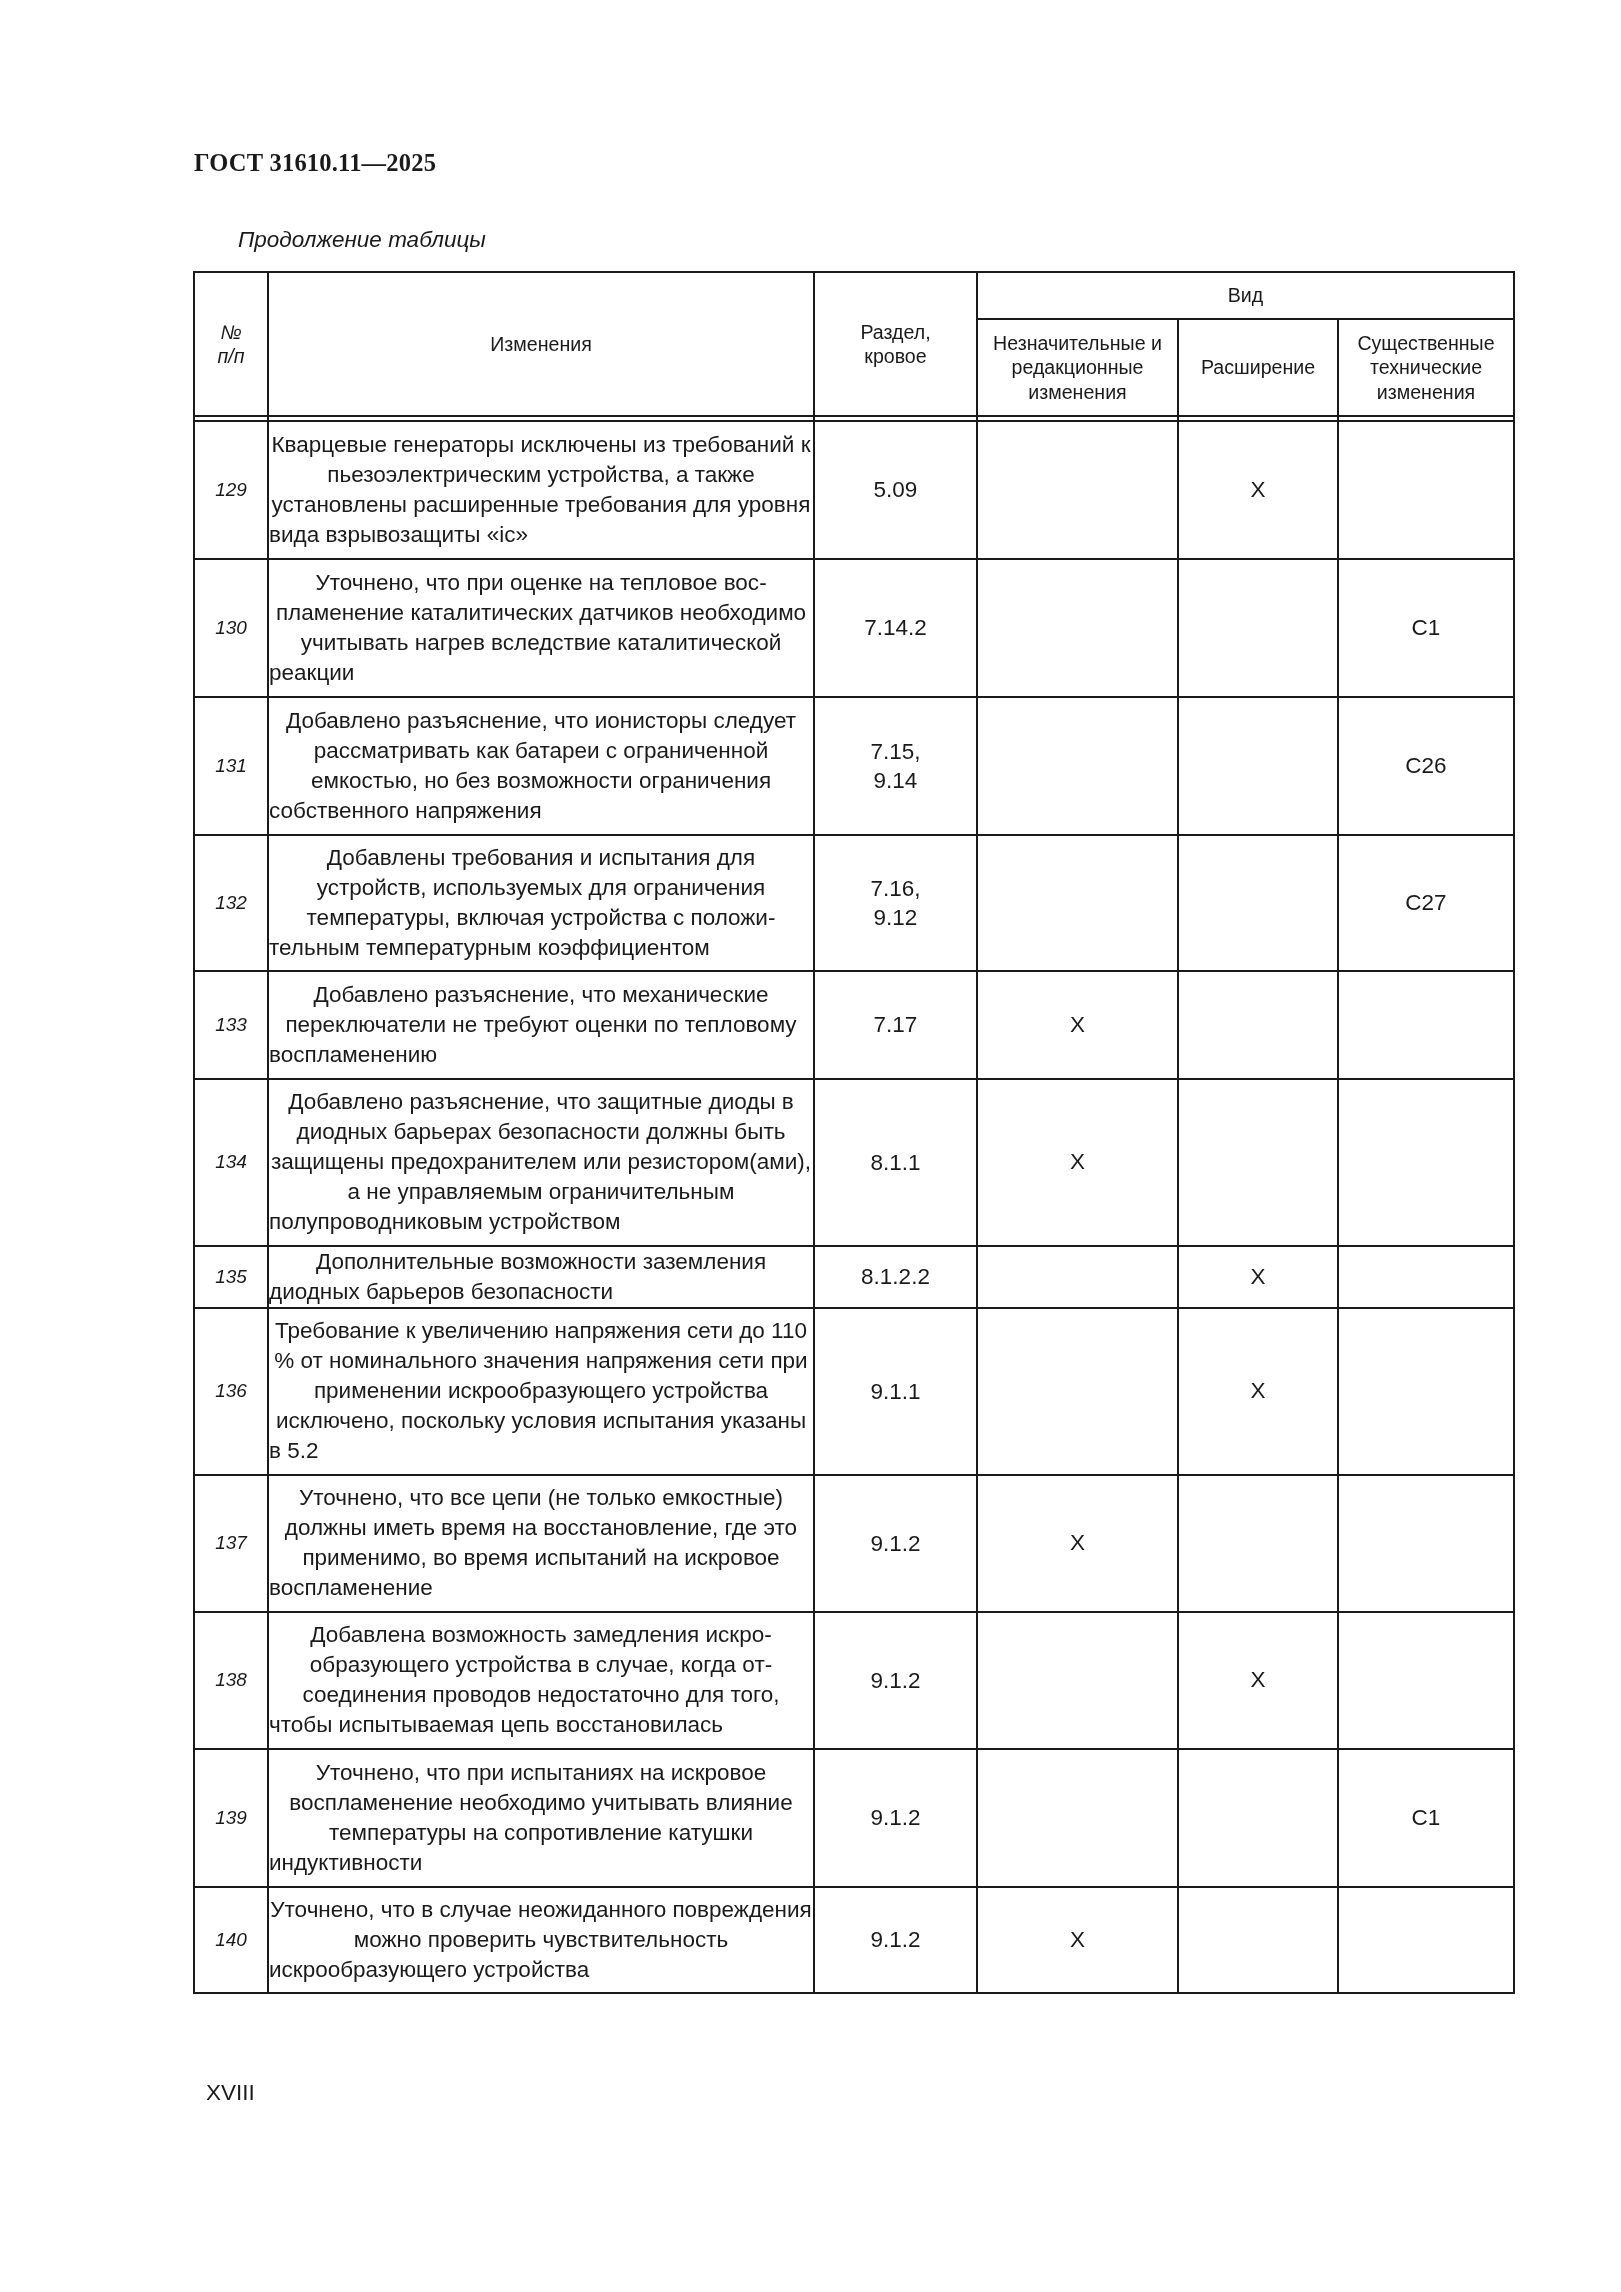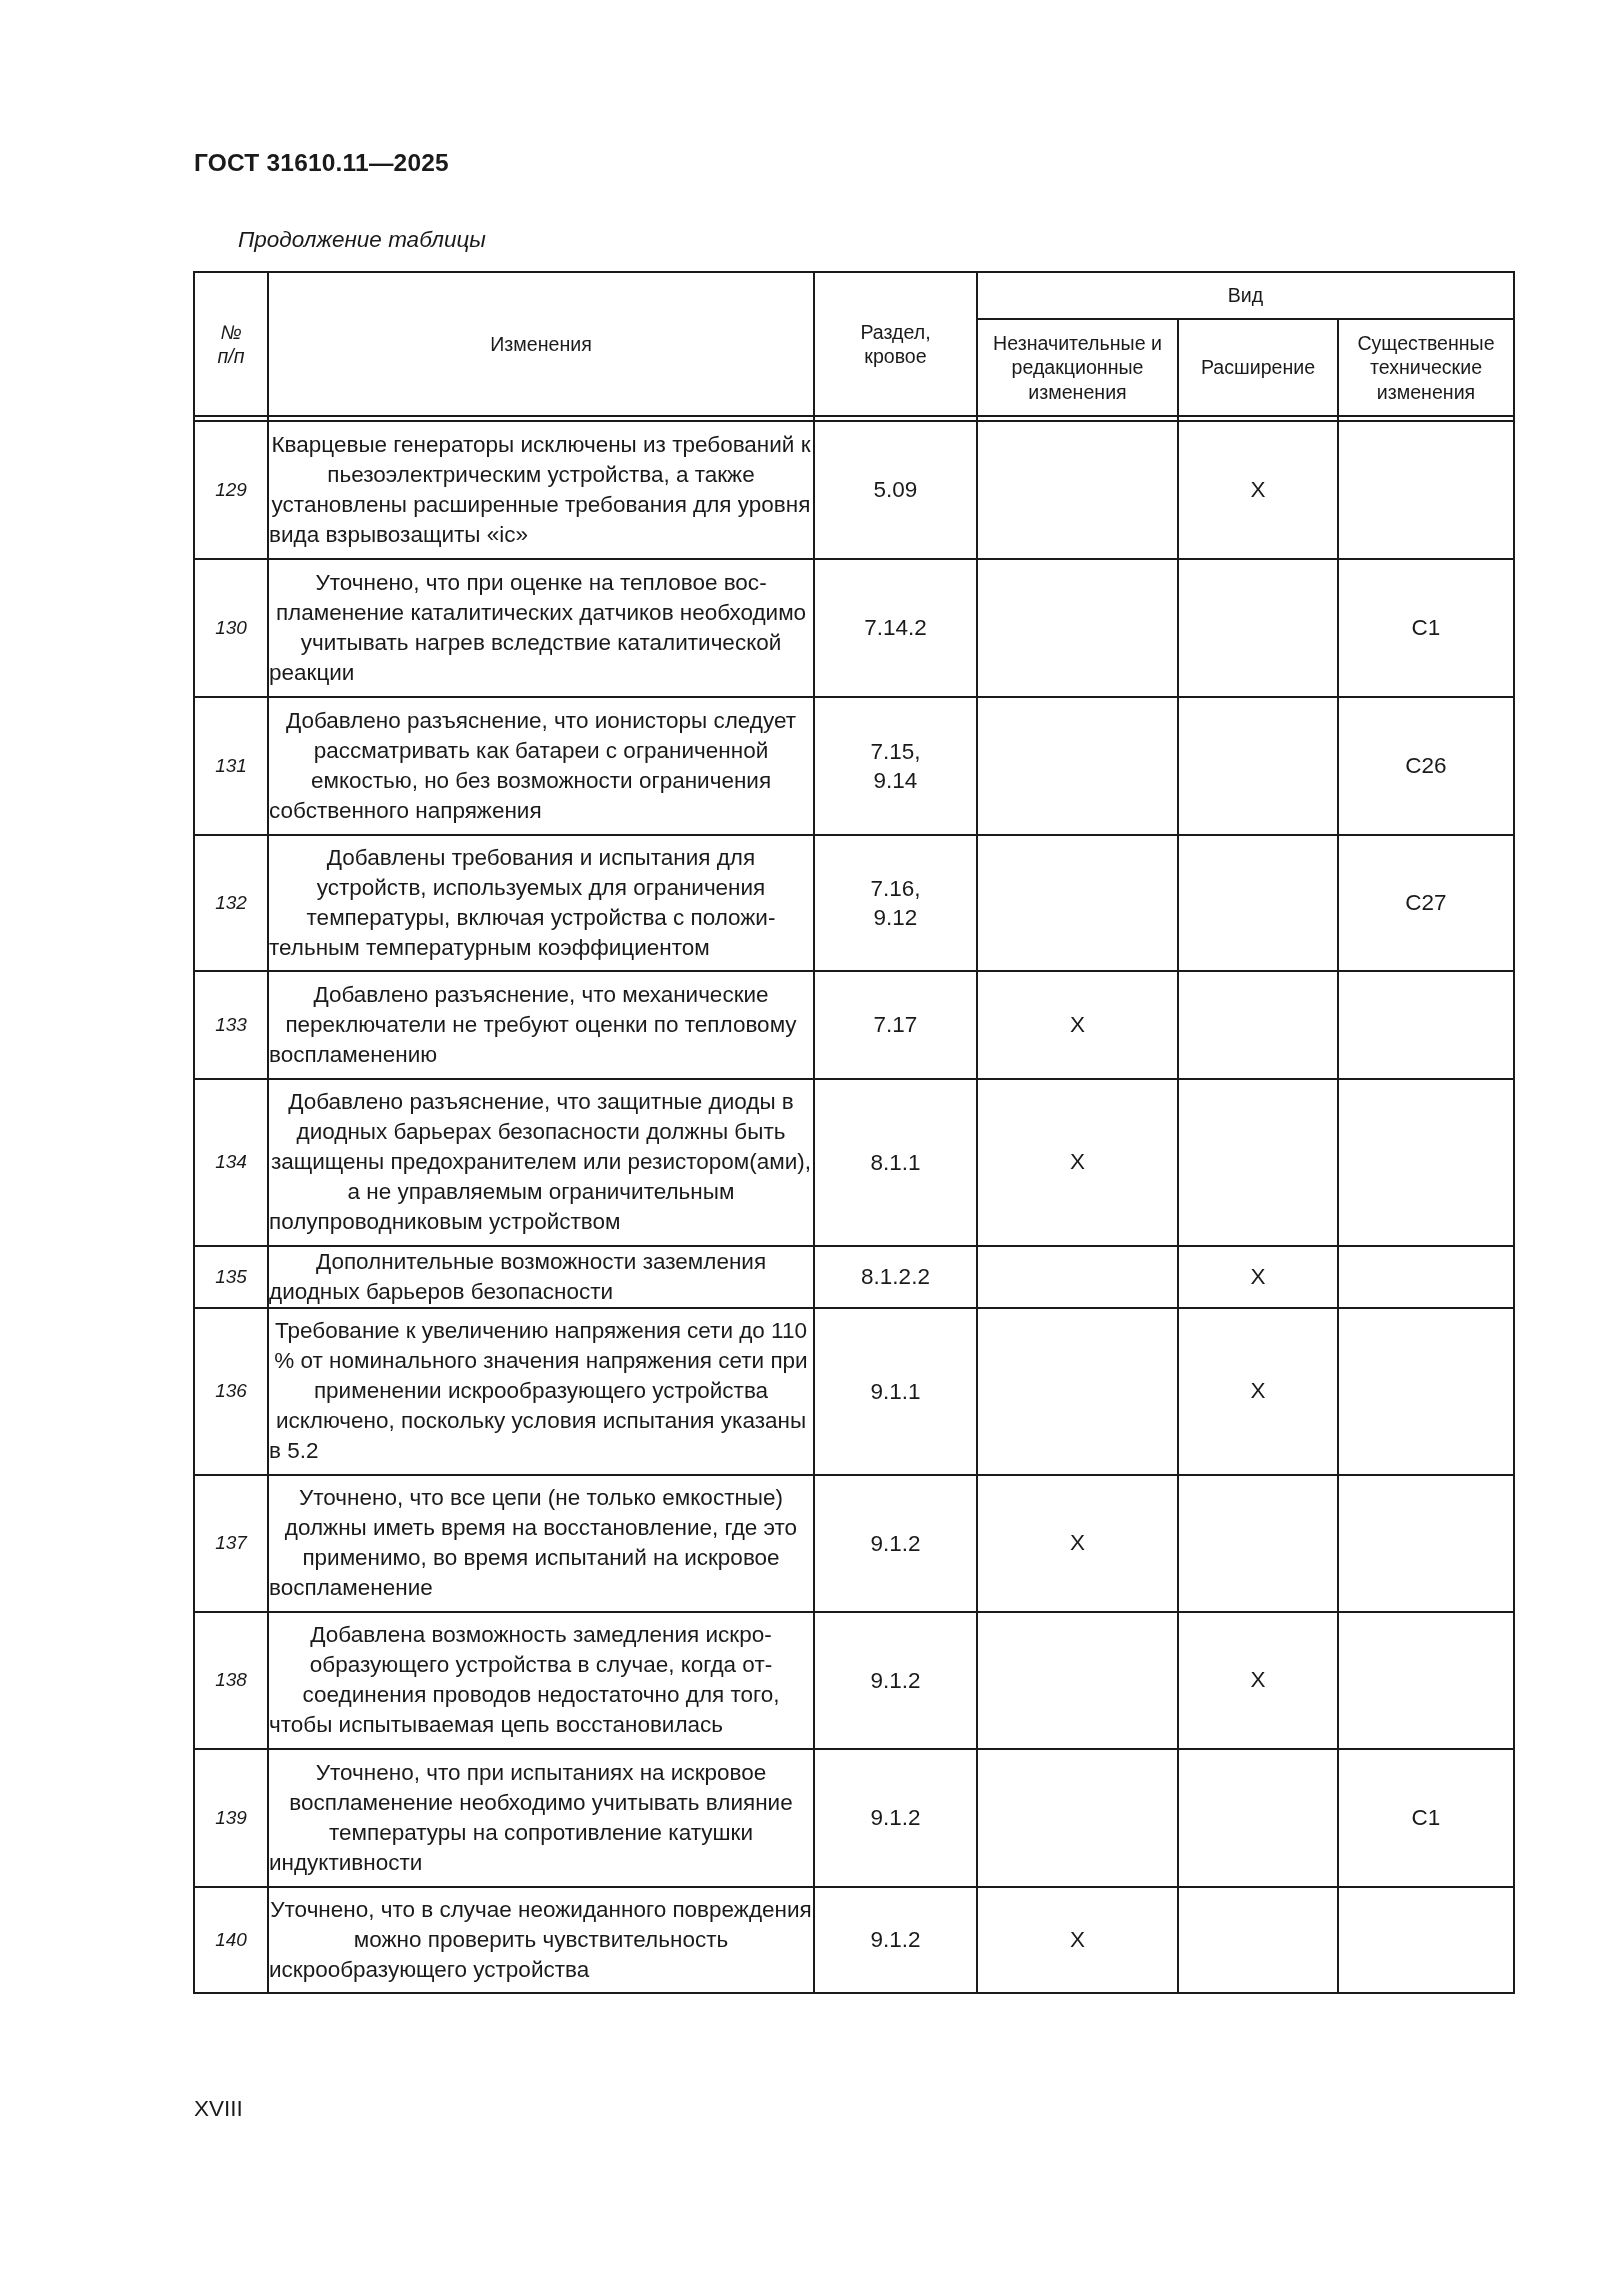--- a/index.html
+++ b/index.html
@@ -1,29 +1,29 @@
 <!DOCTYPE html>
 <html><head>
   <meta charset="utf-8">
   <style>
     html, body { margin: 0; padding: 0; background: #ffffff; }
     body { width: 1621px; height: 2293px; position: relative; font-family: "Liberation Sans", sans-serif; color: #1a1a1a; }
-    .doc-title { position: absolute; left: 194px; top: 149px; font-size: 24.5px; font-weight: bold; letter-spacing: 0.2px; }
+    .doc-title { position: absolute; left: 194px; top: 149px; font-size: 24.5px; font-weight: bold; letter-spacing: 0.2px; font-family: Liberation Serif, serif; }
     .caption { position: absolute; left: 194px; top: 227px; font-size: 22.5px; font-style: italic; margin-left: 44px; }
     table.changes { position: absolute; left: 193px; top: 271px; width: 1319px; border-collapse: collapse; table-layout: fixed; }
     table.changes td, table.changes th { border: 2px solid #1a1a1a; padding: 0; vertical-align: middle; text-align: center; font-weight: normal; }
     th { font-size: 19.6px; line-height: 24.5px; }
     th.hdr-vid { height: 45px; border-radius: 14px; }
     th.hdr-sub { height: 95px; }
     tr.sep td { height: 2.9px; border-top: 2px solid #1a1a1a; border-bottom: 2px solid #1a1a1a; }
     td.num { font-size: 19px; font-style: italic; }
     td.desc { font-size: 22.5px; line-height: 30px; text-align: justify; text-align-last: left; padding: 5.9px 13.7px 5.9px 15.7px; hyphens: manual; }
     td.sec { font-size: 22.5px; line-height: 29px; white-space: pre-line; }
     td.mark { font-size: 22.5px; }
-    .page-num { position: absolute; left: 194px; top: 2080px; font-size: 22.5px; margin-top: 16px; }
+    .page-num { position: absolute; left: 206px; top: 2080px; font-size: 22.5px; }
   </style>
 </head>
 <body>
 
 <div class="doc-title">ГОСТ 31610.11—2025</div>
 <div class="caption">Продолжение таблицы</div>
 
 <table class="changes">
   <colgroup>
     <col style="width:74px">

